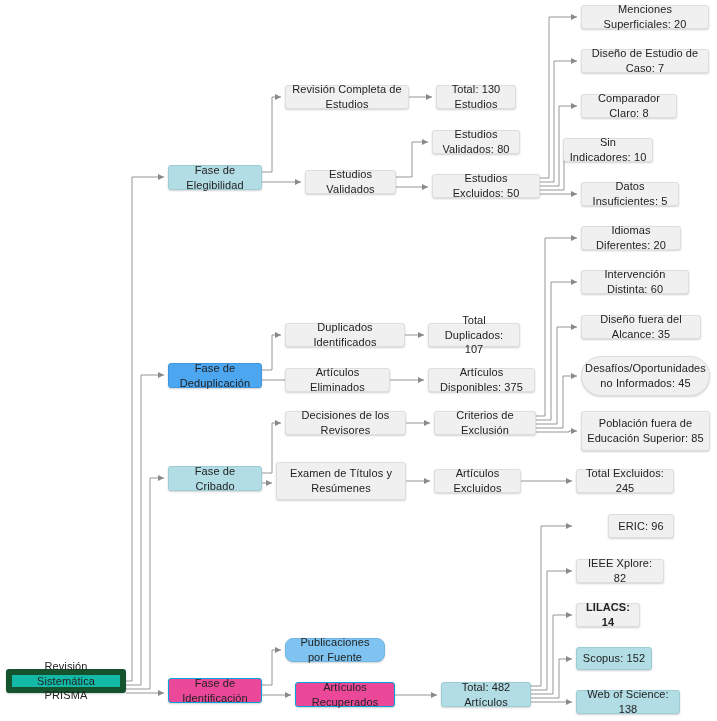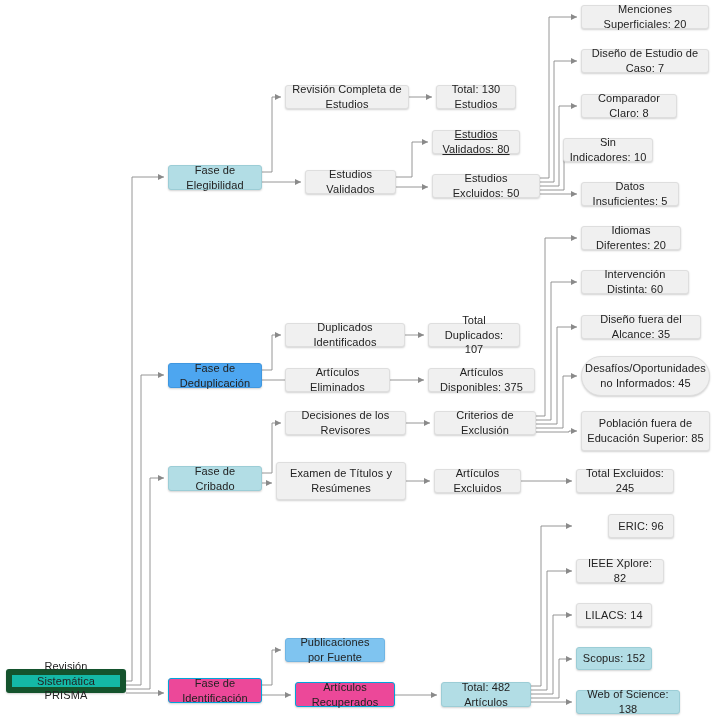--- a/index.html
+++ b/index.html
@@ -89,21 +89,21 @@
       <path d="M531,702 L572,702"></path>
     </g>
   </svg>
 
   <div class="node n-royal" style="left:6px;top:669px;width:120px;height:24px;">Revisión Sistemática PRISMA</div>
 
   <div class="node n-teal" style="left:168px;top:165px;width:94px;height:25px;">Fase de Elegibilidad</div>
   <div class="node n-gray" style="left:285px;top:85px;width:124px;height:24px;">Revisión Completa de Estudios</div>
   <div class="node n-gray" style="left:436px;top:85px;width:80px;height:24px;">Total: 130 Estudios</div>
   <div class="node n-gray" style="left:305px;top:170px;width:91px;height:24px;">Estudios Validados</div>
-  <div class="node n-gray" style="left:432px;top:130px;width:88px;height:24px;text-decoration:underline;">Estudios Validados: 80</div>
+  <div class="node n-gray" style="left:432px;top:130px;width:88px;height:24px;">Estudios Validados: 80</div>
   <div class="node n-gray" style="left:432px;top:174px;width:108px;height:24px;">Estudios Excluidos: 50</div>
 
   <div class="node n-gray" style="left:581px;top:5px;width:128px;height:24px;">Menciones Superficiales: 20</div>
   <div class="node n-gray" style="left:581px;top:49px;width:128px;height:24px;">Diseño de Estudio de Caso: 7</div>
   <div class="node n-gray" style="left:581px;top:94px;width:96px;height:24px;">Comparador Claro: 8</div>
   <div class="node n-gray" style="left:563px;top:138px;width:90px;height:24px;">Sin Indicadores: 10</div>
   <div class="node n-gray" style="left:581px;top:182px;width:98px;height:24px;">Datos Insuficientes: 5</div>
 
   <div class="node n-blue" style="left:168px;top:363px;width:94px;height:25px;">Fase de Deduplicación</div>
   <div class="node n-gray" style="left:285px;top:323px;width:120px;height:24px;">Duplicados Identificados</div>
@@ -118,23 +118,23 @@
   <div class="node n-gray" style="left:434px;top:469px;width:87px;height:24px;">Artículos Excluidos</div>
   <div class="node n-gray" style="left:576px;top:469px;width:98px;height:24px;">Total Excluidos: 245</div>
 
   <div class="node n-gray" style="left:581px;top:226px;width:100px;height:24px;">Idiomas Diferentes: 20</div>
   <div class="node n-gray" style="left:581px;top:270px;width:108px;height:24px;">Intervención Distinta: 60</div>
   <div class="node n-gray" style="left:581px;top:315px;width:120px;height:24px;">Diseño fuera del Alcance: 35</div>
   <div class="node n-gray" style="left:581px;top:356px;width:129px;height:40px;border-radius:20px;">Desafíos/Oportunidades no Informados: 45</div>
   <div class="node n-gray" style="left:581px;top:411px;width:129px;height:40px;">Población fuera de Educación Superior: 85</div>
 
   <div class="node n-cyan" style="left:168px;top:678px;width:94px;height:25px;">Fase de Identificación</div>
-  <div class="node n-litblue" style="left:285px;top:638px;width:100px;height:24px;">Publicaciones por Fuente</div>
+  <div class="node n-litblue" style="left:285px;top:638px;width:100px;height:24px;border-radius:8px;">Publicaciones por Fuente</div>
   <div class="node n-cyan" style="left:295px;top:682px;width:100px;height:25px;">Artículos Recuperados</div>
   <div class="node n-teal" style="left:441px;top:682px;width:90px;height:25px;">Total: 482 Artículos</div>
 
   <div class="node n-gray" style="left:576px;top:514px;width:66px;height:24px;margin-left:32px;">ERIC: 96</div>
   <div class="node n-gray" style="left:576px;top:559px;width:88px;height:24px;">IEEE Xplore: 82</div>
-  <div class="node n-gray" style="left:576px;top:603px;width:76px;height:24px;">LILACS: 14</div>
+  <div class="node n-gray" style="left:576px;top:603px;width:64px;height:24px;font-weight:bold;">LILACS: 14</div>
   <div class="node n-teal" style="left:576px;top:647px;width:76px;height:23px;">Scopus: 152</div>
   <div class="node n-teal" style="left:576px;top:690px;width:104px;height:24px;">Web of Science: 138</div>
 
 </div>
 
 </body></html>

